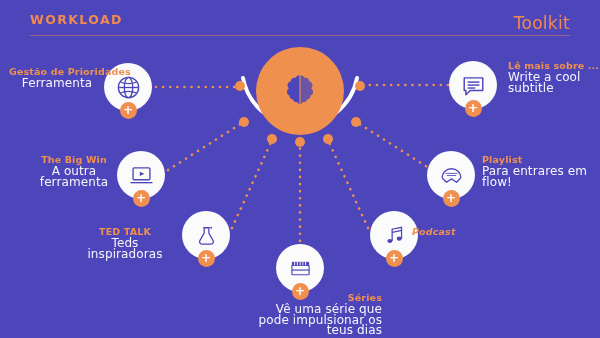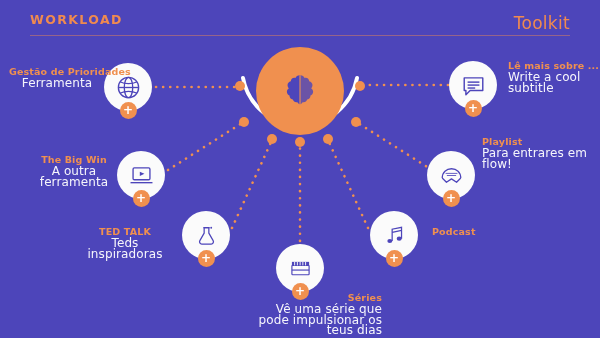--- a/index.html
+++ b/index.html
@@ -164,21 +164,21 @@
   <div class="node" style="left:427px;top:151px;">
     <span>
       <svg width="27" height="27" viewBox="0 0 32 32" fill="none" stroke="#4d45ba" stroke-width="1.5">
         <path d="M5 19c0-7 5-11 11-11s11 4 11 11"></path>
         <path d="M5 19l5 5 6-4 6 4 5-5" stroke-linejoin="round"></path>
         <path d="M9 13.5l14 0M10.5 16l11 0" stroke-width="1"></path>
       </svg>
     </span>
     <span class="plus">+</span>
   </div>
-  <div class="lbl ta-l" style="left:482px;top:136px;width:110px;">
+  <div class="lbl ta-l" style="left:482px;top:154px;width:110px;">
     <div class="t">Playlist</div>
     <div class="s">Para entrares em<br>flow!</div>
   </div>
 
   <div class="node" style="left:182px;top:211px;">
     <span>
       <svg width="25" height="25" viewBox="0 0 32 32" fill="none" stroke="#4d45ba" stroke-width="1.6">
         <path d="M13 6h6v7l5.5 9.5A3 3 0 0 1 22 27H10a3 3 0 0 1-2.5-4.5L13 13z" stroke-linejoin="round"></path>
         <line x1="12" y1="6" x2="20" y2="6"></line>
         <circle cx="22" cy="6" r="1.2" fill="#4d45ba" stroke="none"></circle>
@@ -195,21 +195,21 @@
     <span>
       <svg width="25" height="25" viewBox="0 0 32 32" fill="none" stroke="#4d45ba" stroke-width="1.6">
         <path d="M13 23V8l12-2.5V20"></path>
         <ellipse cx="10" cy="23" rx="3.2" ry="2.6" fill="#4d45ba" stroke="none"></ellipse>
         <ellipse cx="22" cy="20" rx="3.2" ry="2.6" fill="#4d45ba" stroke="none"></ellipse>
         <line x1="13" y1="12" x2="25" y2="9.5"></line>
       </svg>
     </span>
     <span class="plus">+</span>
   </div>
-  <div class="lbl ta-l" style="left:432px;top:226px;width:115px;">
+  <div class="lbl ta-l" style="left:412px;top:226px;width:115px;font-style:italic;">
     <div class="t">Podcast</div>
   </div>
 
   <div class="node" style="left:276px;top:244px;">
     <span>
       <svg width="25" height="25" viewBox="0 0 32 32" fill="none" stroke="#4d45ba" stroke-width="1.5">
         <rect x="5" y="12" width="22" height="12" rx="1"></rect>
         <rect x="5" y="7.5" width="22" height="4.5" fill="#4d45ba" stroke="none"></rect>
         <g stroke="#fbfbfb" stroke-width="1.2">
           <line x1="8.5" y1="7.5" x2="8.5" y2="12"></line>

